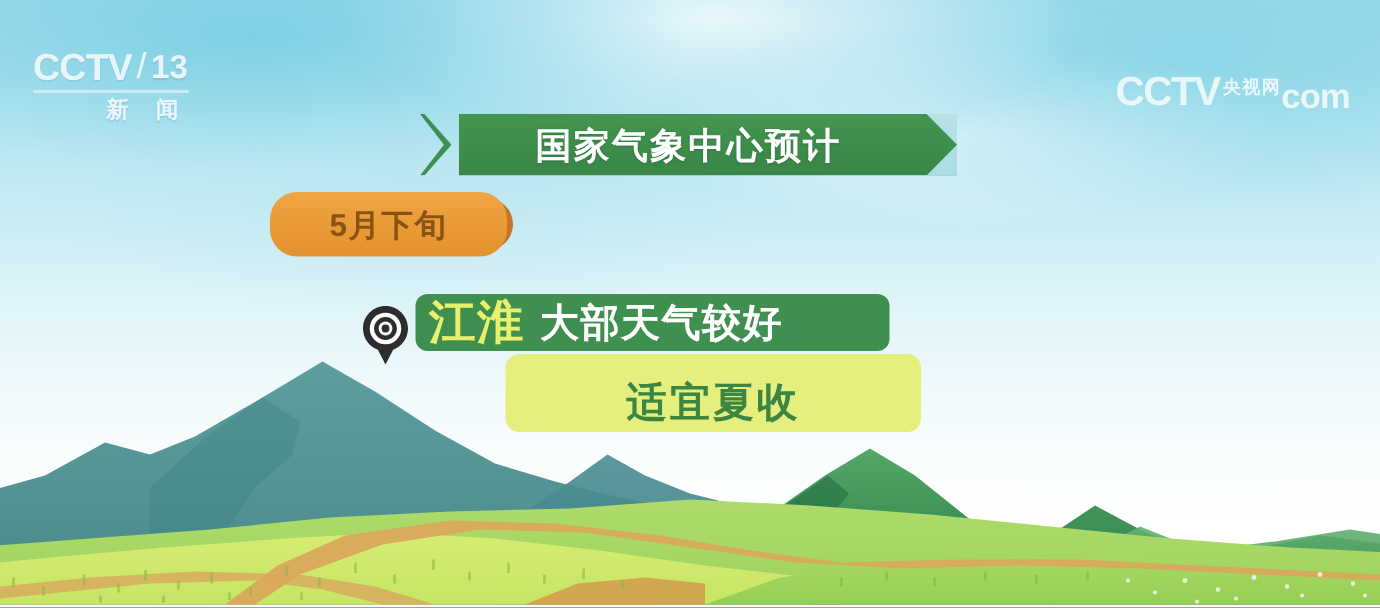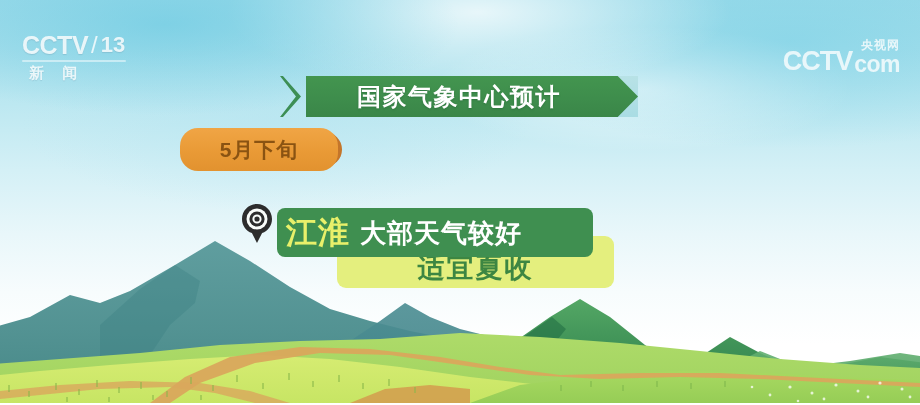--- a/index.html
+++ b/index.html
@@ -95,21 +95,21 @@
   }
   .cctv-logo .cctv-underline {
     width: 104px;
     height: 2px;
     background: rgba(255,255,255,0.55);
     margin-top: 1px;
     border-radius: 1px;
   }
   .cctv-logo .cctv-sub {
     margin-top: 2px;
-    text-align: left;
+    text-align: right;
     width: 104px;
     font-size: 15px;
     font-weight: 700;
     letter-spacing: 7px;
     text-indent: 7px;
     color: rgba(255,255,255,0.9);
     text-shadow: 0 1px 1px rgba(120,170,190,0.45);
   }
 
   
@@ -124,22 +124,22 @@
   }
   .cctvcom .cc-main {
     font-size: 27px;
     font-weight: 700;
     letter-spacing: -1px;
     color: rgba(255,255,255,0.95);
     line-height: 30px;
   }
   .cctvcom .cc-right {
     display: flex;
-    flex-direction: column;
-    align-items: flex-end;
+    flex-direction: row;
+    align-items: flex-start;
     margin-left: 2px;
     margin-top: 32px;
   }
   .cctvcom .cc-cn {
     font-size: 12px;
     font-weight: 700;
     letter-spacing: 1px;
     color: rgba(255,255,255,0.95);
     line-height: 13px;
   }
@@ -248,28 +248,27 @@
     width: 34px;
     height: 42px;
   }
 
   
   .box-dark {
     position: absolute;
     left: 277px;
     top: 196px;
     width: 316px;
-    height: 49px;
+    height: 38px;
     background: #3f8f50;
     border-radius: 8px;
     display: flex;
     align-items: center;
     padding-left: 9px;
     z-index: 4;
-    margin-top: 12px;
   }
   .box-dark .region {
     font-size: 31px;
     font-weight: 700;
     color: #e9f06a;
     letter-spacing: 1px;
     line-height: 34px;
   }
   .box-dark .desc {
     font-size: 26px;

